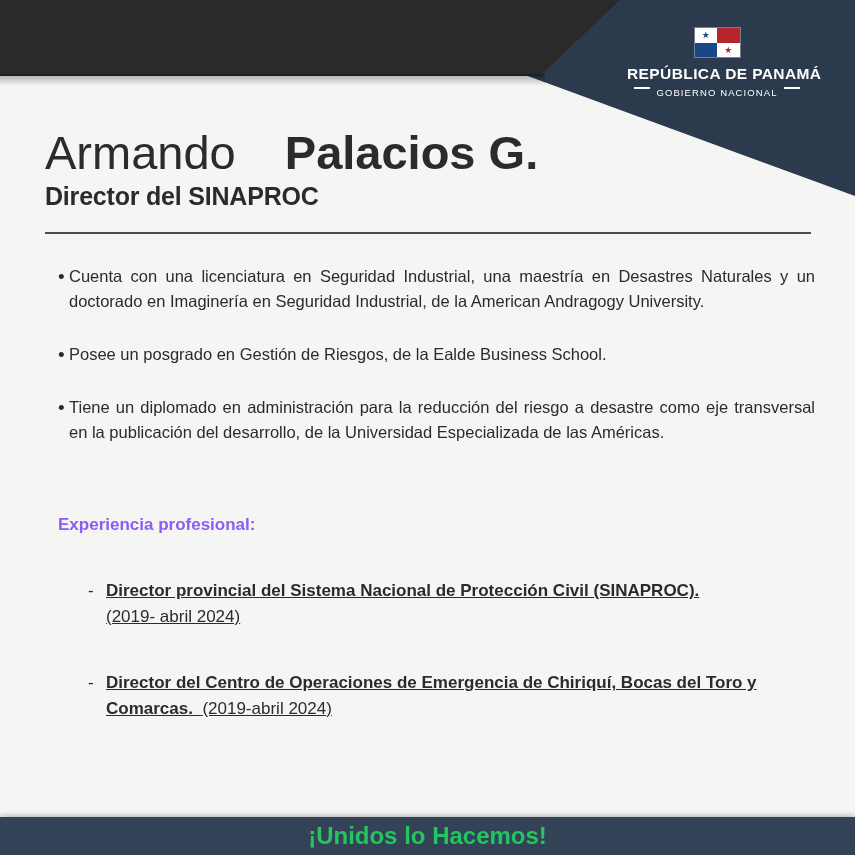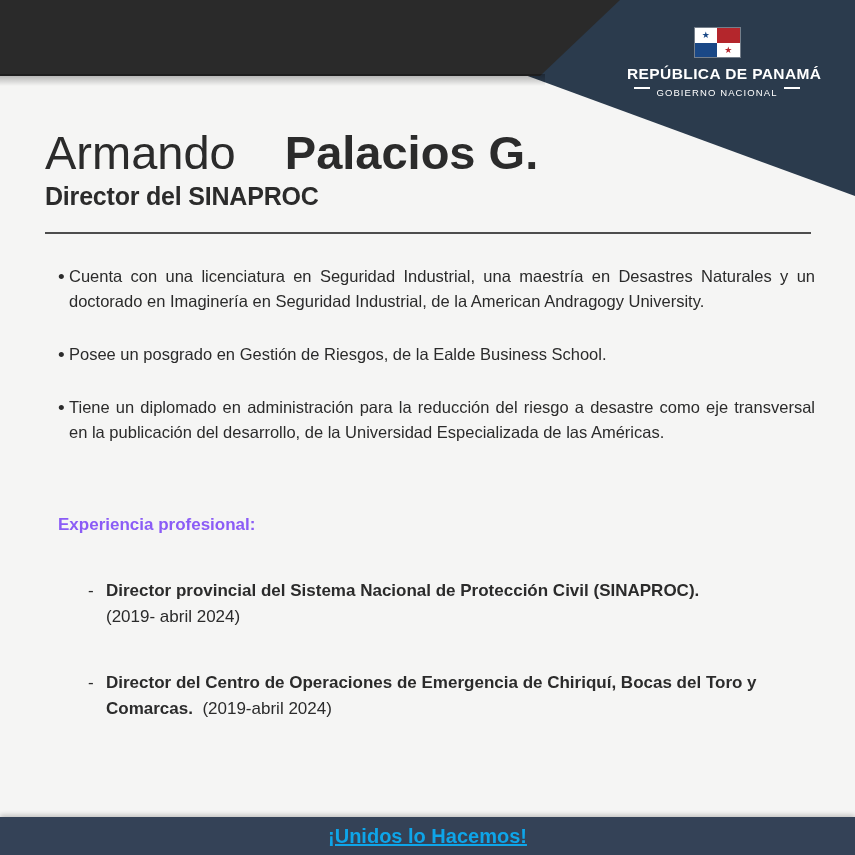--- a/index.html
+++ b/index.html
@@ -222,20 +222,21 @@
     width: 18px;
     font-size: 17px;
     line-height: 25px;
     color: #2b2b2b;
   }
   .exp-text {
     flex: 1 1 auto;
     font-size: 17px;
     line-height: 26px;
     color: #2b2b2b;
+    text-decoration: underline;
   }
   .exp-title {
     font-weight: bold;
   }
   .exp-dates {
     font-weight: normal;
   }
 
   
   .footer-bar {
@@ -244,24 +245,23 @@
     bottom: 0;
     width: 855px;
     height: 38px;
     background: #344257;
     display: flex;
     align-items: center;
     justify-content: center;
     box-shadow: 0 -2px 5px rgba(0,0,0,0.22);
   }
   .footer-text {
-    color: #0ea5e9;
-    font-size: 20px;
-    font-weight: bold;
-    text-decoration: underline;
+    color: #22c55e;
+    font-size: 24px;
+    font-weight: bold;
   }
 </style>
 </head>
 <body>
 
 <div class="card">
 
   <div class="header-banner">
     <div class="navy-slab"></div>
     <div class="charcoal-bar"></div>

